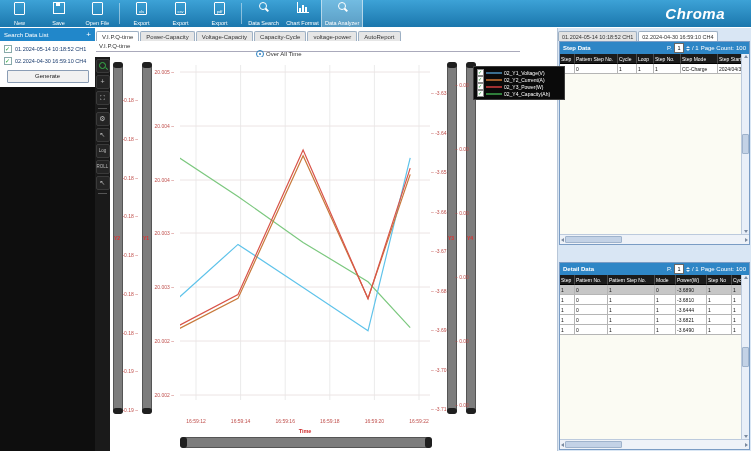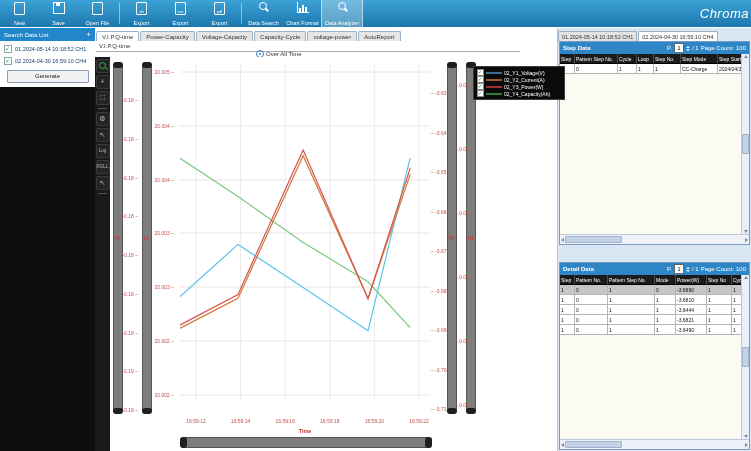--- a/index.html
+++ b/index.html
@@ -13,21 +13,21 @@
   .tb-label{white-space:nowrap;}
   .i-doc{width:9px;height:11px;border:1px solid #fff;border-radius:1px;position:relative;background:transparent;}
   .i-doc .badge{position:absolute;bottom:0;left:-2px;right:-2px;font-size:4px;line-height:4px;color:#fff;text-align:center;}
   .i-save{width:10px;height:10px;border:1px solid #fff;position:relative;}
   .i-save:after{content:"";position:absolute;left:2px;top:0;width:4px;height:3px;background:#fff;}
   .i-mag{width:11px;height:11px;position:relative;}
   .i-mag:before{content:"";position:absolute;left:1px;top:0;width:6px;height:6px;border:1.4px solid #fff;border-radius:50%;}
   .i-mag:after{content:"";position:absolute;left:7px;top:7px;width:4px;height:1.6px;background:#fff;transform:rotate(45deg);}
   .i-chart{width:10px;height:10px;border-left:1px solid #fff;border-bottom:1px solid #fff;display:flex;align-items:flex-end;gap:1px;padding-left:1px;}
   .i-chart i{display:block;width:2px;background:#fff;}
-  .logo{margin-left:auto;margin-right:2px;align-self:center;color:#fff;font-size:13px;font-weight:normal;font-style:italic;letter-spacing:.5px;}
+  .logo{margin-left:auto;margin-right:26px;align-self:center;color:#fff;font-size:15px;font-weight:bold;font-style:italic;letter-spacing:.5px;}
 
   
   .sidebar{position:absolute;left:0;top:28px;width:95px;bottom:0;background:#0e0e0e;}
   .sb-header{height:13px;background:#2187ca;color:#fff;font-size:6px;display:flex;align-items:center;padding:0 4px;}
   .sb-plus{margin-left:auto;font-size:8px;line-height:8px;}
   .sb-body{background:#fff;padding:2px 0 4px;}
   .sb-item{display:flex;align-items:center;gap:3px;padding:2px 2px 2px 4px;font-size:5.5px;color:#1a3c6e;}
   .cbx{width:6px;height:6px;border:1px solid #8aa;background:#fff;position:relative;flex:0 0 auto;}
   .cbx:after{content:"✓";position:absolute;left:0;top:-1.5px;font-size:6px;color:#1f9e2f;}
   .gen-btn{display:block;margin:3px auto 0;width:80px;height:11px;background:#f1f1f1;border:1px solid #8a9db5;border-radius:1px;font-size:6px;color:#222;text-align:center;line-height:10px;}

